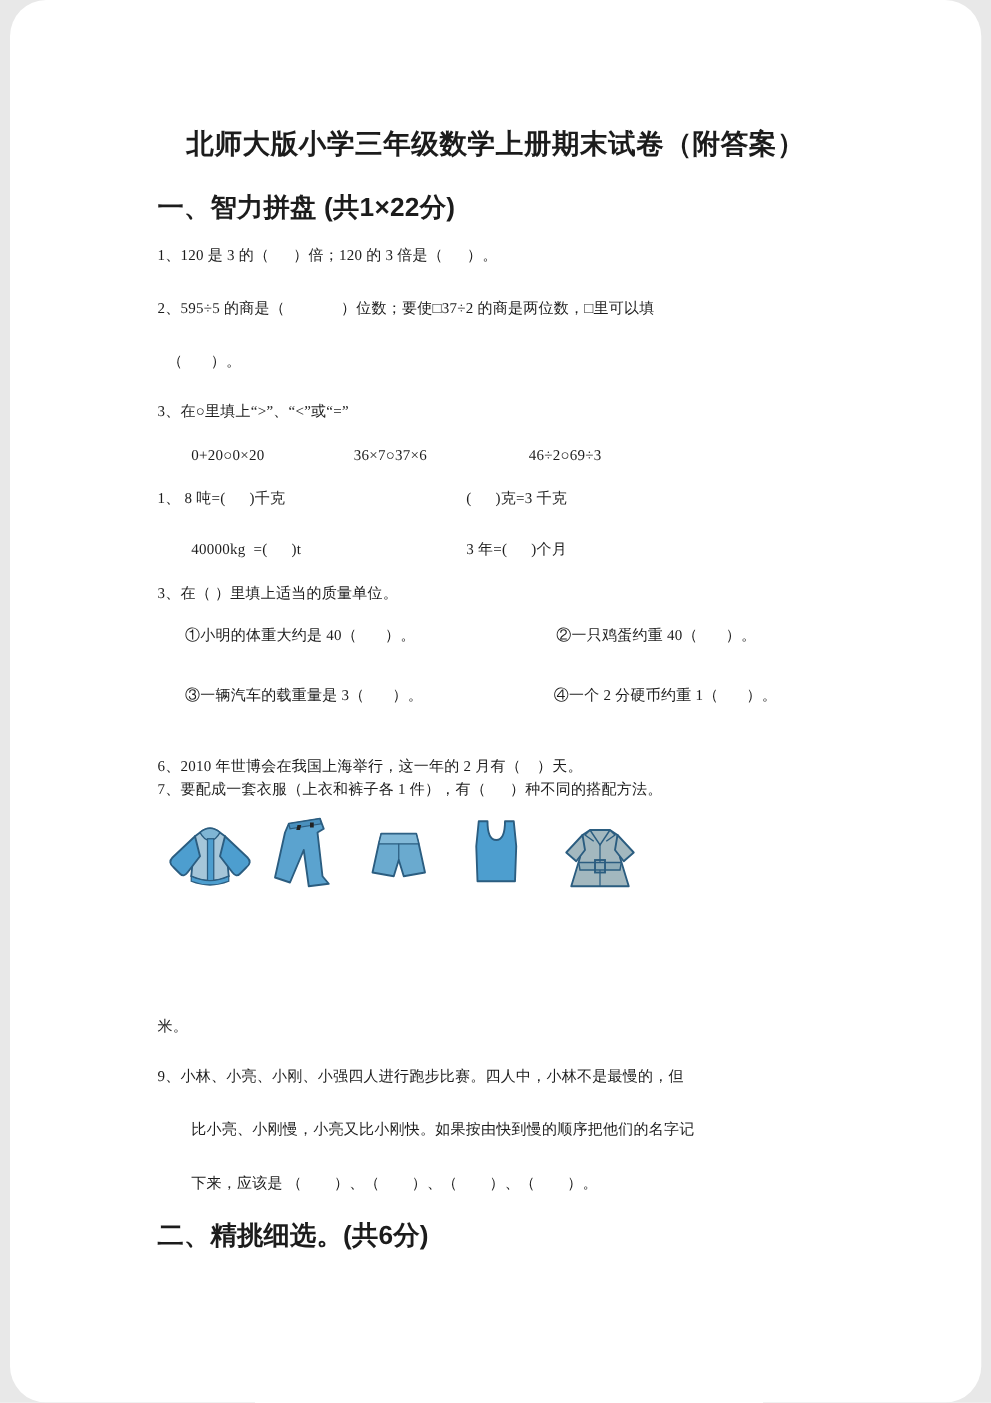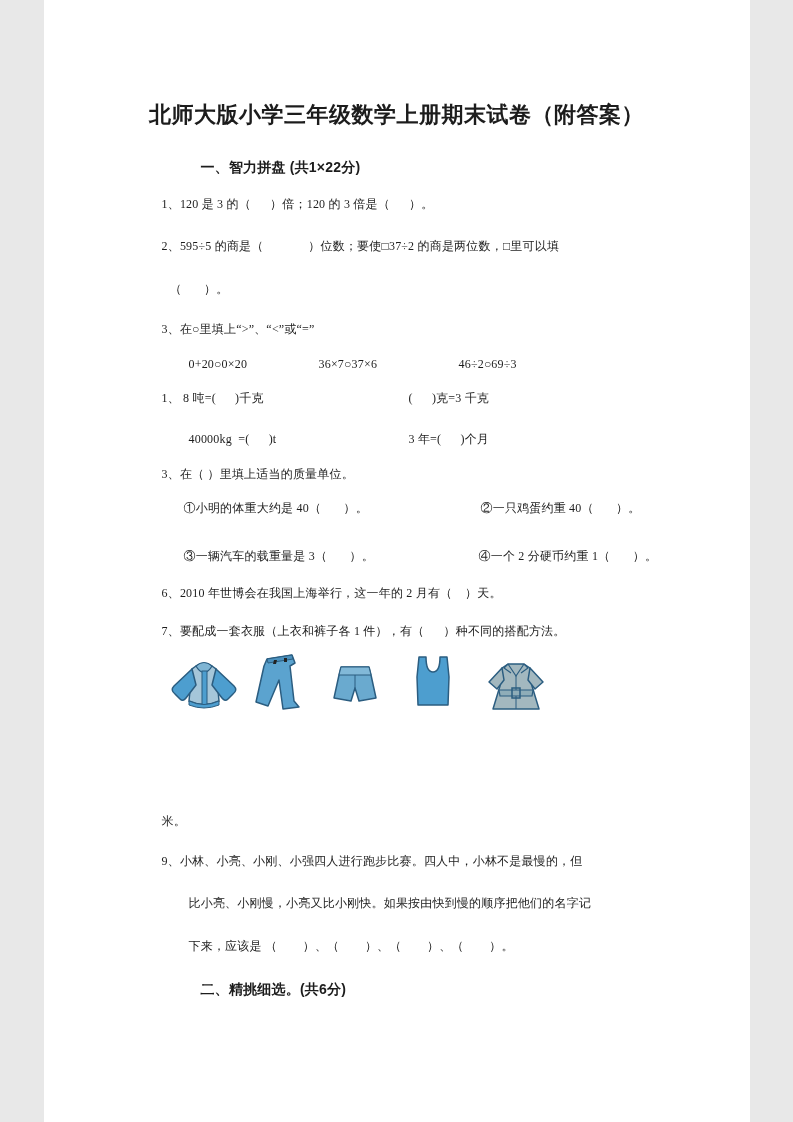--- a/index.html
+++ b/index.html
@@ -1,24 +1,25 @@
 <!DOCTYPE html>
 <html><head>
 <meta charset="utf-8">
 <style>
   html, body { margin: 0; padding: 0; background: #e8e8e8; }
   .page {
     position: relative;
-    width: 706px;
+    width: 777px;
     height: 1122px;
     margin: 0 auto;
     background: #ffffff;
     font-family: "Liberation Serif", "DejaVu Serif", serif;
     color: #1c1c1c;
     overflow: hidden;
+    border-radius: 29px;
   }
   .ln {
     position: absolute;
     font-size: 12px;
     line-height: 22px;
     white-space: pre;
     letter-spacing: 0.2px;
   }
   .title {
     position: absolute;
@@ -29,22 +30,21 @@
     font-family: "Liberation Sans", "DejaVu Sans", sans-serif;
     font-weight: bold;
     font-size: 22px;
     line-height: 28px;
     white-space: pre;
     letter-spacing: 0.5px;
   }
   .heading {
     font-family: "Liberation Sans", "DejaVu Sans", sans-serif;
     font-weight: bold;
-    font-size: 14px;
-    margin-left: 39px;
+    font-size: 21px;
   }
   svg.cloth { position: absolute; }
 </style>
 </head>
 <body>
 
 <div class="page">
 
   <div class="title">北师大版小学三年级数学上册期末试卷（附答案）</div>
 
@@ -64,21 +64,21 @@
   <div class="ln" style="top:387px;left:365px">(      )克=3 千克</div>
   <div class="ln" style="top:428px;left:145px">40000kg  =(      )t</div>
   <div class="ln" style="top:428px;left:365px">3 年=(      )个月</div>
 
   <div class="ln" style="top:463px;left:118px">3、在（ ）里填上适当的质量单位。</div>
   <div class="ln" style="top:497px;left:140px">①小明的体重大约是 40（       ）。</div>
   <div class="ln" style="top:497px;left:437px">②一只鸡蛋约重 40（       ）。</div>
   <div class="ln" style="top:545px;left:140px">③一辆汽车的载重量是 3（       ）。</div>
   <div class="ln" style="top:545px;left:435px">④一个 2 分硬币约重 1（       ）。</div>
 
-  <div class="ln" style="top:582px;left:118px">6、2010 年世博会在我国上海举行，这一年的 2 月有（    ）天。</div>
+  <div class="ln" style="top:602px;left:118px">6、2010 年世博会在我国上海举行，这一年的 2 月有（    ）天。</div>
 
   <div class="ln" style="top:620px;left:118px">7、要配成一套衣服（上衣和裤子各 1 件），有（      ）种不同的搭配方法。</div>
 
   <svg class="cloth" style="top:658px;left:125px" width="70" height="58" viewBox="0 0 70 58">
     <path d="M27,8 Q35,2 43,8 L47,11 L50,43 Q35,50 20,43 L23,11 Z" fill="#a5c6d9" stroke="#2b5d80" stroke-width="1.5"></path>
     <path d="M23,11 L5,28 Q1,32 6,36 L11,41 Q14,44 17,40 L27,27 Z" fill="#4d9ecf" stroke="#2b5d80" stroke-width="1.5" stroke-linejoin="round"></path>
     <path d="M47,11 L65,28 Q69,32 64,36 L59,41 Q56,44 53,40 L43,27 Z" fill="#4d9ecf" stroke="#2b5d80" stroke-width="1.5" stroke-linejoin="round"></path>
     <path d="M27,8 Q35,1 43,8 Q39,15 35,14 Q31,15 27,8 Z" fill="#7fb5d4" stroke="#2b5d80" stroke-width="1.2"></path>
     <rect x="33" y="13" width="5" height="34" fill="#4d9ecf" stroke="#2b5d80" stroke-width="1"></rect>
     <path d="M20,43 Q35,50 50,43 L50,47 Q35,53 20,47 Z" fill="#4d9ecf" stroke="#2b5d80" stroke-width="1"></path>

